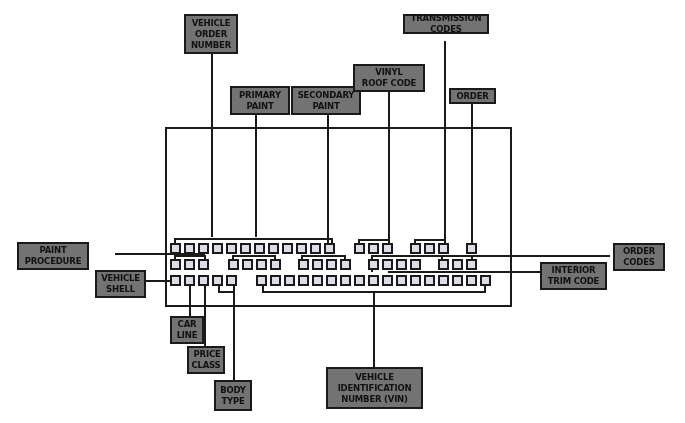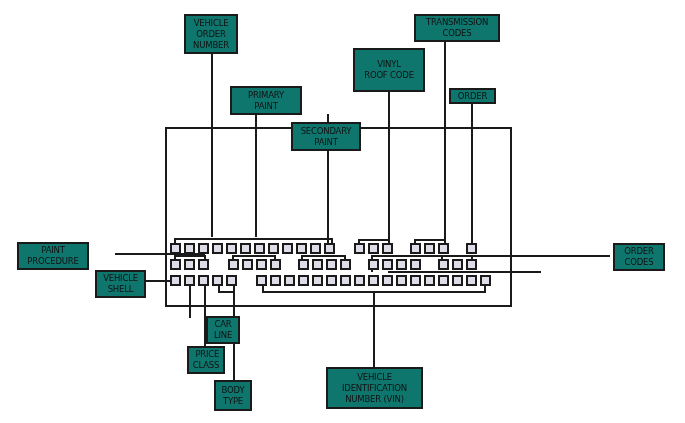--- a/index.html
+++ b/index.html
@@ -1,23 +1,23 @@
 <!DOCTYPE html>
 <html><head>
 <meta charset="utf-8">
 <style>
   html, body { margin: 0; padding: 0; background: #ffffff; }
   body { width: 685px; height: 423px; position: relative; overflow: hidden; font-family: "DejaVu Sans", sans-serif; }
   #diagram { position: absolute; left: 0; top: 0; width: 685px; height: 423px; }
   .label {
     position: absolute;
-    background: #0f766e;
+    background: #737373;
     border: 2px solid #1a1a1a;
     color: #111;
-    font-weight: normal;
+    font-weight: bold;
     font-size: 8.5px;
     line-height: 11px;
     text-align: center;
     white-space: pre-line;
     box-sizing: border-box;
     display: flex; align-items: center; justify-content: center;
     letter-spacing: -0.2px;
   }
   .cell {
     position: absolute;
@@ -140,36 +140,38 @@
       <div class="cell" style="left: 424px; top: 275px;"></div>
       <div class="cell" style="left: 438px; top: 275px;"></div>
       <div class="cell" style="left: 452px; top: 275px;"></div>
       <div class="cell" style="left: 466px; top: 275px;"></div>
       <div class="cell" style="left: 480px; top: 275px;"></div>
     </div>
 
   <div class="label" style="left:184px;top:14px;width:54px;height:40px;">VEHICLE
 ORDER
 NUMBER</div>
-  <div class="label" style="left:230px;top:86px;width:72px;height:29px;">PRIMARY
+  <div class="label" style="left:230px;top:86px;width:60px;height:29px;">PRIMARY
 PAINT</div>
-  <div class="label" style="left:291px;top:86px;width:70px;height:29px;margin-top:36px;">SECONDARY
+  <div class="label" style="left:291px;top:86px;width:70px;height:29px;">SECONDARY
 PAINT</div>
-  <div class="label" style="left:353px;top:48px;width:72px;height:44px;">VINYL
+  <div class="label" style="left:353px;top:64px;width:72px;height:28px;">VINYL
 ROOF CODE</div>
-  <div class="label" style="left:414px;top:14px;width:86px;height:28px;">TRANSMISSION
+  <div class="label" style="left:403px;top:14px;width:86px;height:20px;">TRANSMISSION
 CODES</div>
   <div class="label" style="left:449px;top:88px;width:47px;height:16px;">ORDER</div>
   <div class="label" style="left:17px;top:242px;width:72px;height:28px;">PAINT
 PROCEDURE</div>
   <div class="label" style="left:95px;top:270px;width:51px;height:28px;">VEHICLE
 SHELL</div>
   <div class="label" style="left:613px;top:243px;width:52px;height:28px;">ORDER
 CODES</div>
-  <div class="label" style="left:170px;top:316px;width:34px;height:28px;margin-left:36px;">CAR
+  <div class="label" style="left:540px;top:262px;width:67px;height:28px;">INTERIOR
+TRIM CODE</div>
+  <div class="label" style="left:170px;top:316px;width:34px;height:28px;">CAR
 LINE</div>
   <div class="label" style="left:187px;top:346px;width:38px;height:28px;text-align:right;">PRICE
 CLASS</div>
   <div class="label" style="left:214px;top:380px;width:38px;height:31px;">BODY
 TYPE</div>
   <div class="label" style="left:326px;top:367px;width:97px;height:42px;">VEHICLE
 IDENTIFICATION
 NUMBER (VIN)</div>
 </div>
 

